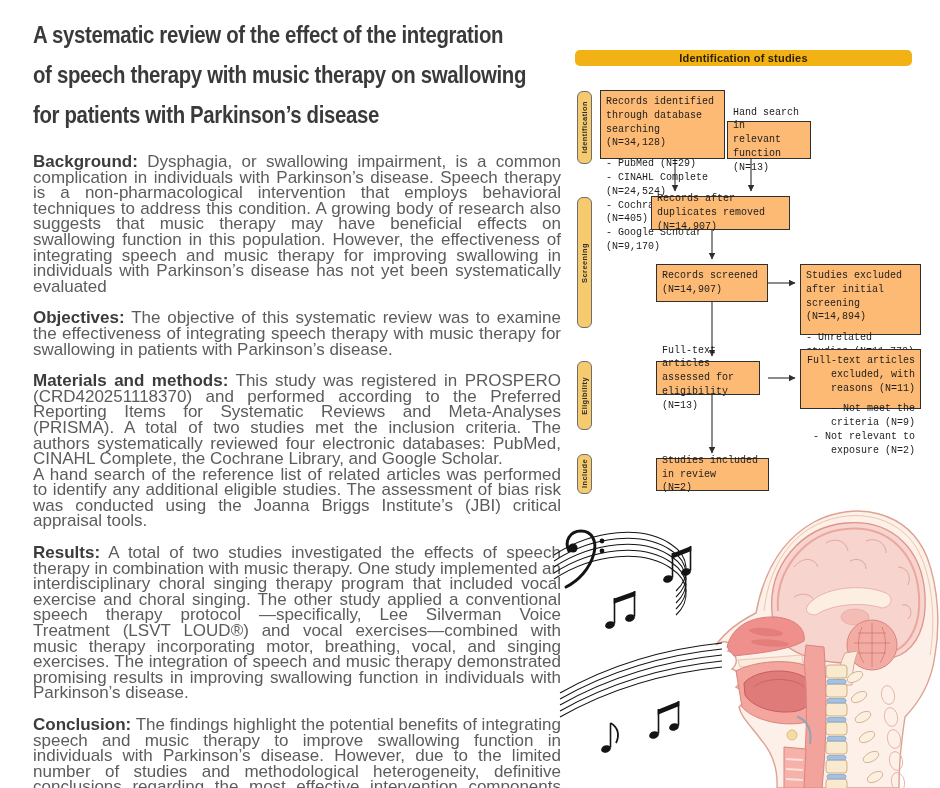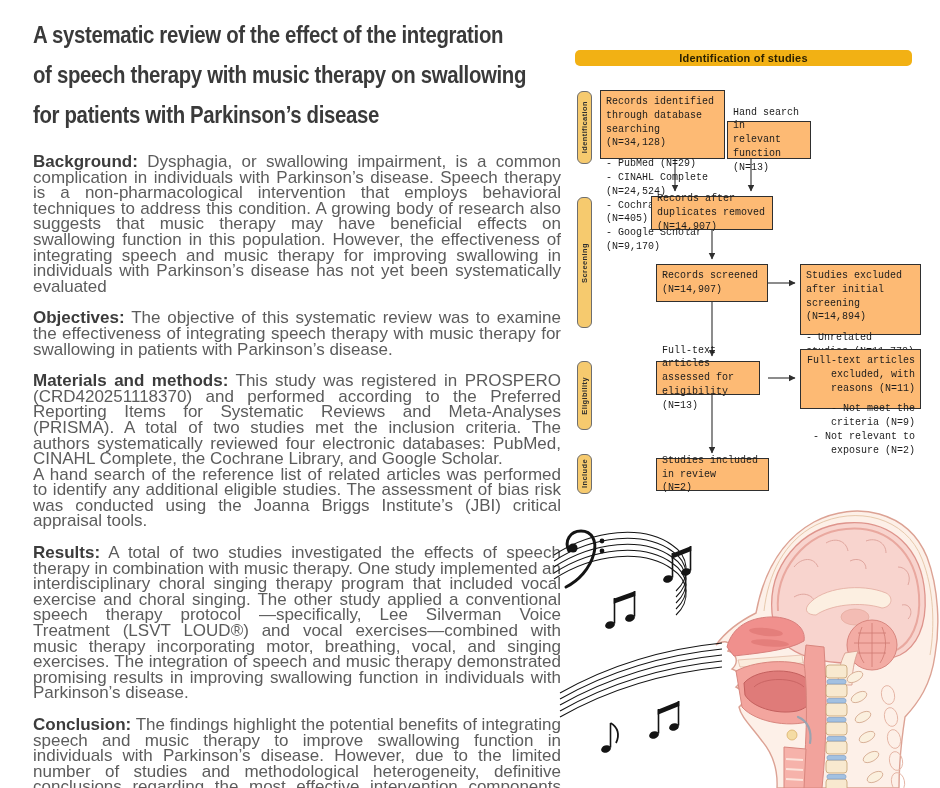--- a/index.html
+++ b/index.html
@@ -144,21 +144,21 @@
       <div>- Cochrane Library (N=405)</div>
       <div>- Google Scholar (N=9,170)</div>
     </div>
 
     <div class="dbox center" style="left:152px;top:73px;width:84px;height:38px;">
       <div>Hand search in</div>
       <div>relevant function</div>
       <div>(N=13)</div>
     </div>
 
-    <div class="dbox center" style="left:76px;top:148px;width:122px;height:34px;">
+    <div class="dbox center" style="left:76px;top:148px;width:139px;height:34px;">
       <div>Records after duplicates removed</div>
       <div>(N=14,907)</div>
     </div>
 
     <div class="dbox center" style="left:81px;top:216px;width:112px;height:38px;">
       <div>Records screened</div>
       <div>(N=14,907)</div>
     </div>
 
     <div class="dbox" style="left:225px;top:216px;width:121px;height:71px;">

